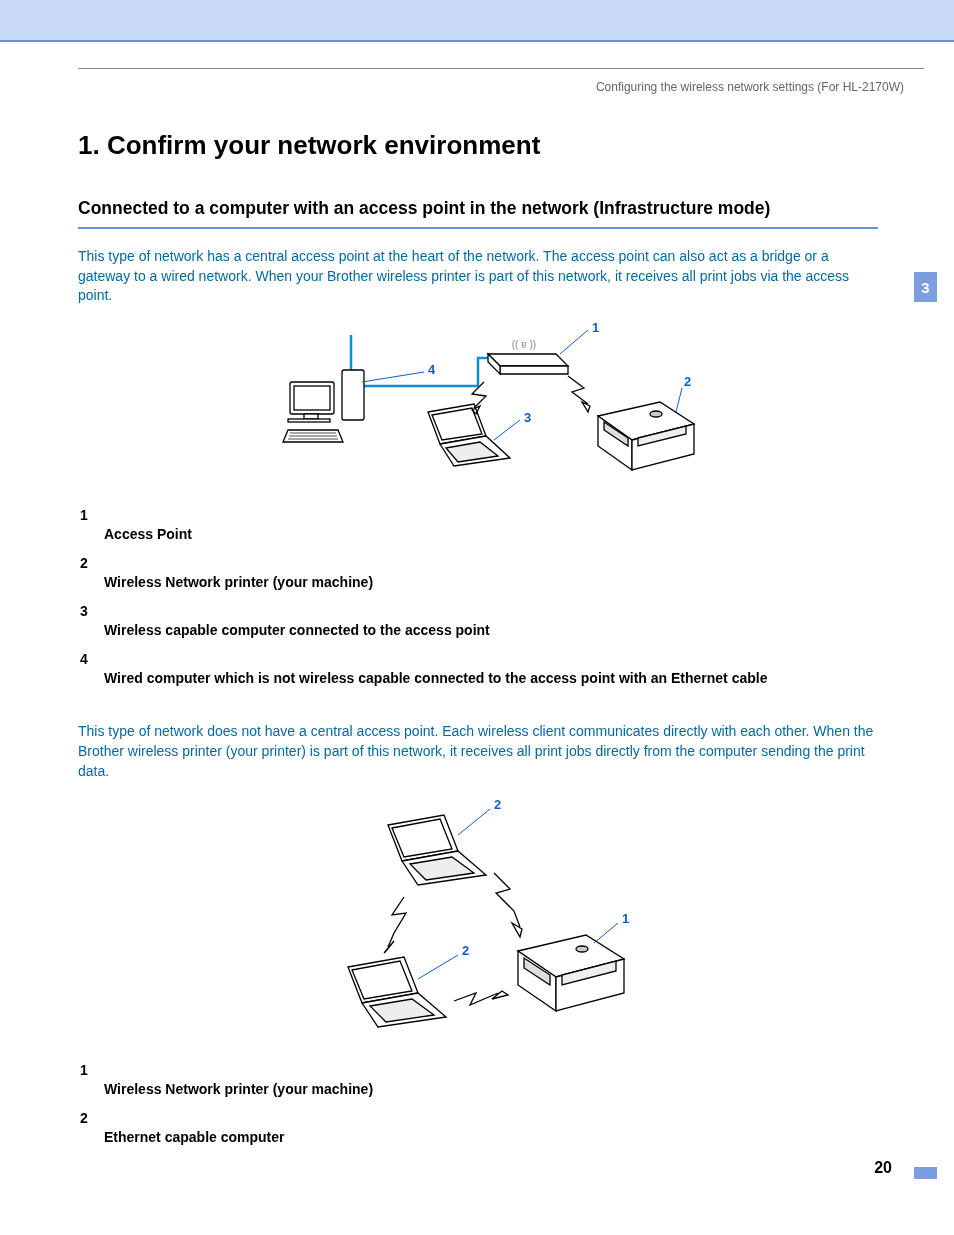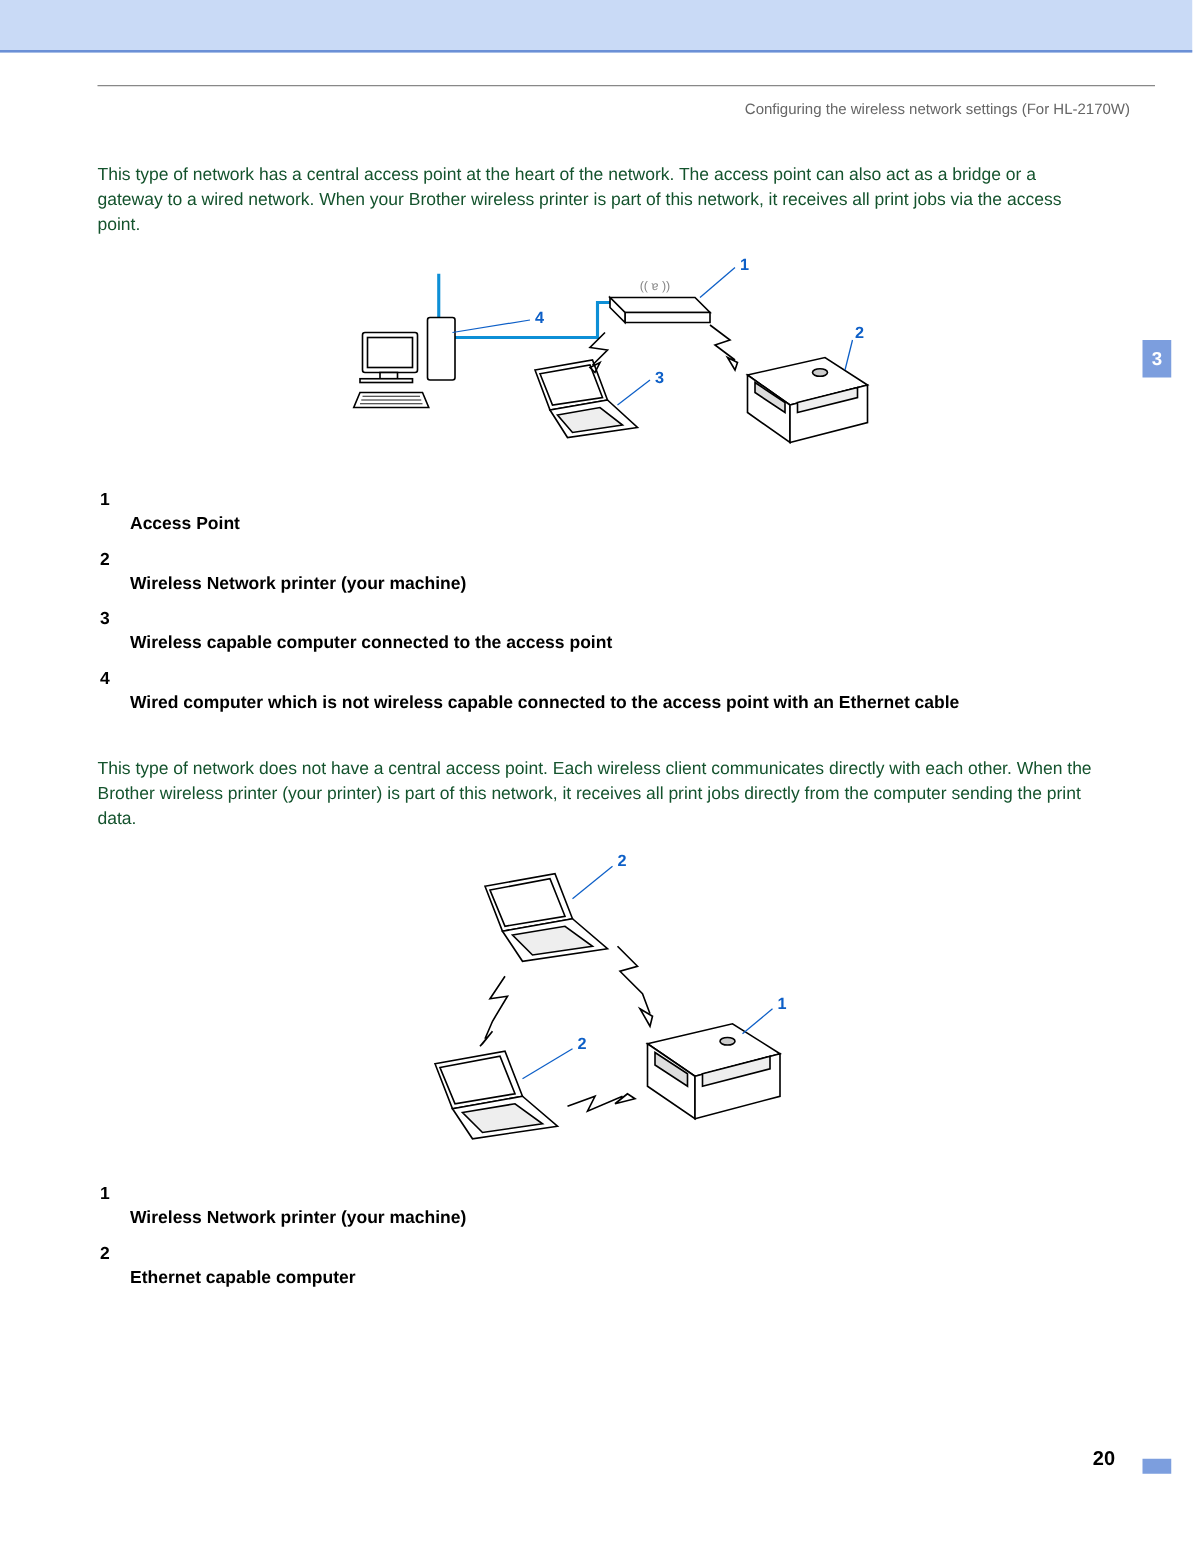--- a/index.html
+++ b/index.html
@@ -51,21 +51,21 @@
       line-height: 1.35;
       padding-bottom: 6px;
       border-bottom: 2px solid #6b90d6;
       margin-bottom: 18px;
       color: #000;
     }
     .para {
       font-size: 14px;
       line-height: 1.42;
       margin-bottom: 14px;
-      color: #14532d;
+      color: #0369a1;
     }
     .diagram {
       display: block;
       margin: 8px auto 16px auto;
     }
     .legend {
       margin-bottom: 34px;
     }
     .legend-row {
       display: flex;
@@ -113,21 +113,23 @@
 </head>
 <body>
 
 <div class="topbar"></div>
 <div class="header-rule"></div>
 <div class="page-header">Configuring the wireless network settings (For HL-2170W)</div>
 
 <div class="side-tab">3</div>
 
 <div class="content">
-
+  <h1>1. Confirm your network environment</h1>
+
+  <h2>Connected to a computer with an access point in the network (Infrastructure mode)</h2>
   <p class="para">This type of network has a central access point at the heart of the network. The access point can also act as a bridge or a gateway to a wired network. When your Brother wireless printer is part of this network, it receives all print jobs via the access point.</p>
 
   <svg class="diagram" width="440" height="170" viewBox="0 0 440 170">
 
     <path d="M93 15 L93 66 L220 66 L220 38 L230 38" stroke="#0d8fd6" stroke-width="2.5" fill="none"></path>
 
     <g stroke="#000" stroke-width="1.3" fill="#fff">
       <rect x="32" y="62" width="44" height="32" rx="2"></rect>
       <rect x="36" y="66" width="36" height="24"></rect>
       <rect x="46" y="94" width="14" height="5"></rect>

